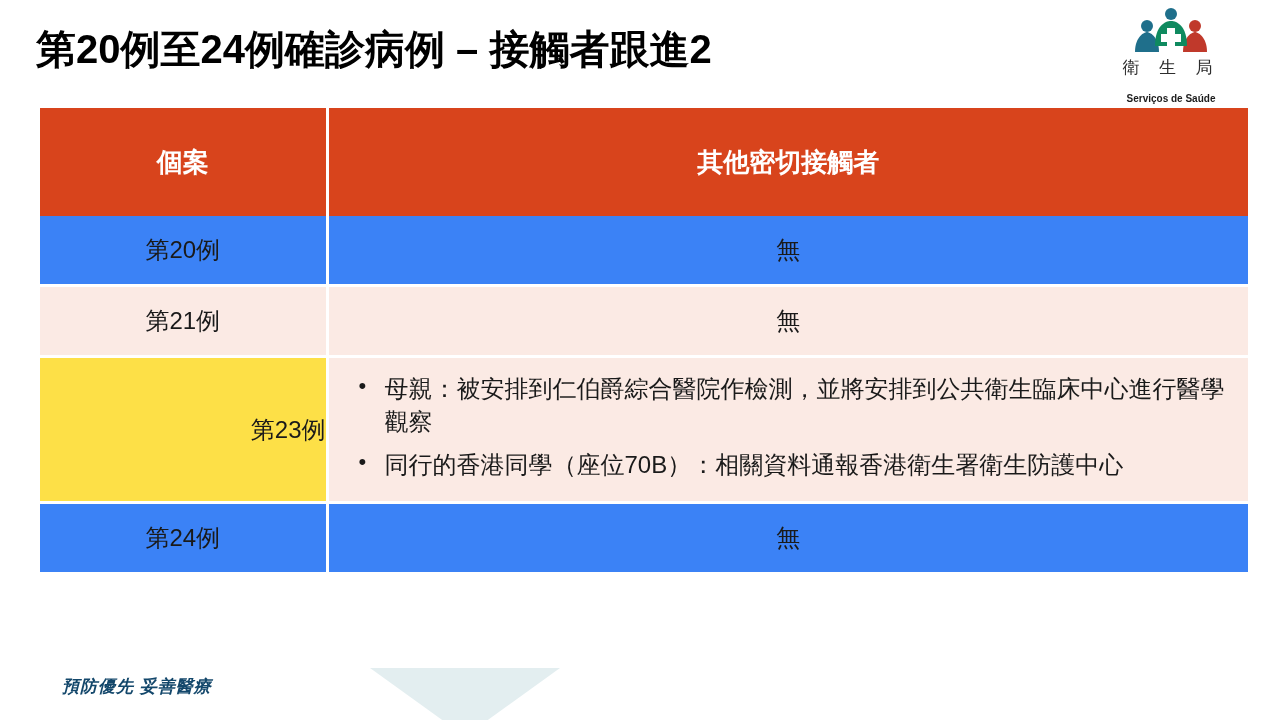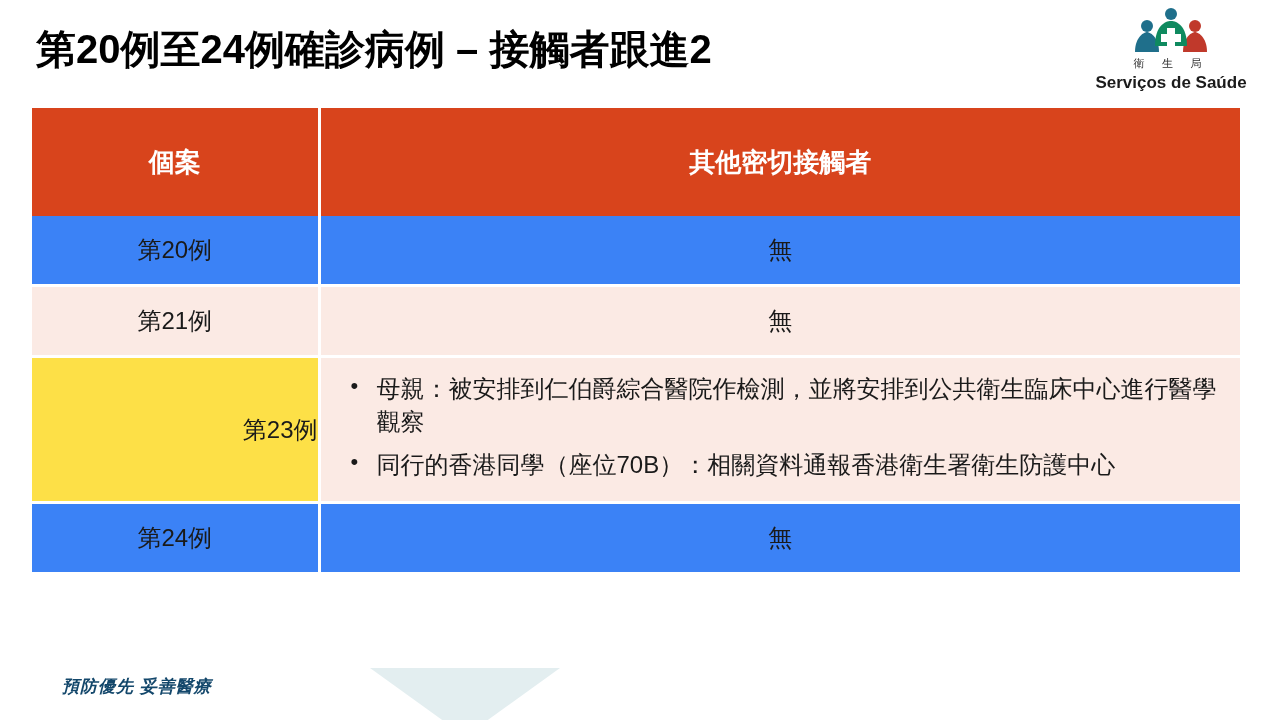--- a/index.html
+++ b/index.html
@@ -35,37 +35,37 @@
     width: 190px;
     text-align: center;
   }
   .logo-mark {
     position: relative;
     height: 52px;
     width: 100%;
   }
   .logo-mark svg { display: block; margin: 0 auto; }
   .logo-cn {
-    font-size: 11px;
+    font-size: 17px;
     color: #2d2d2d;
     letter-spacing: 7px;
     margin-top: -2px;
     font-family: "DejaVu Sans", sans-serif;
   }
   .logo-pt {
-    font-size: 17px;
+    font-size: 10px;
     font-weight: bold;
     color: #1b1b1b;
-    margin-top: 2px;
+    margin-top: 14px;
   }
 
   
   .tbl {
     position: absolute;
-    left: 32px;
+    left: 40px;
     top: 108px;
     width: 1208px;
     border-collapse: collapse;
     table-layout: fixed;
   }
   .tbl td, .tbl th {
     padding: 0;
     margin: 0;
     vertical-align: middle;
   }

